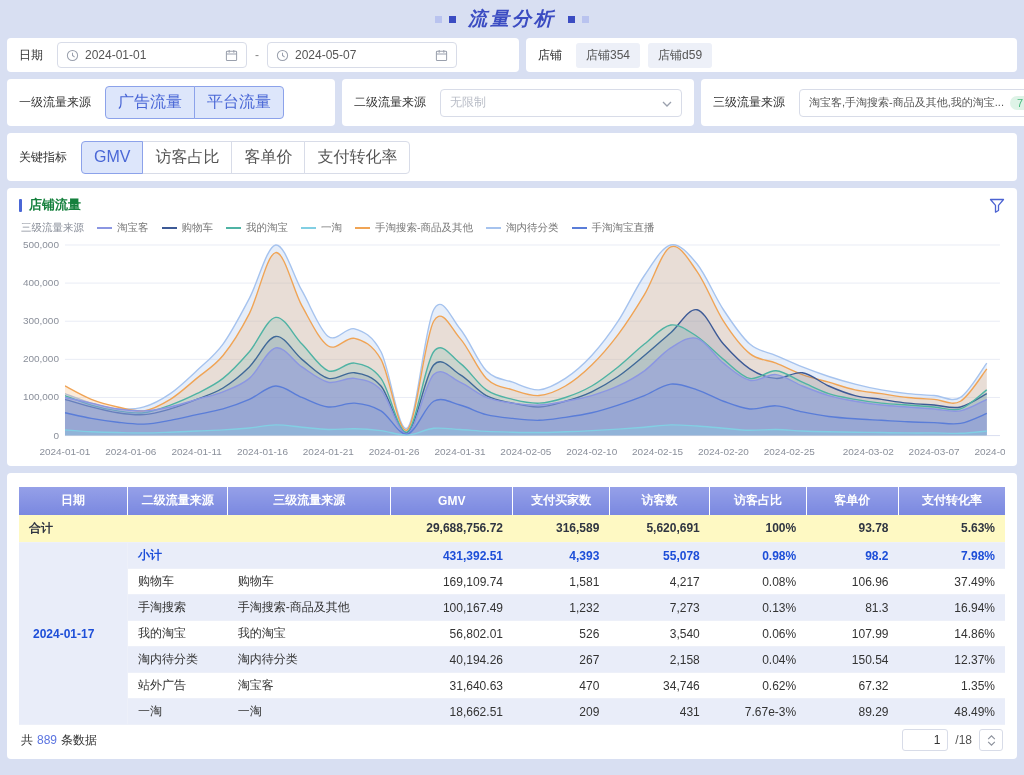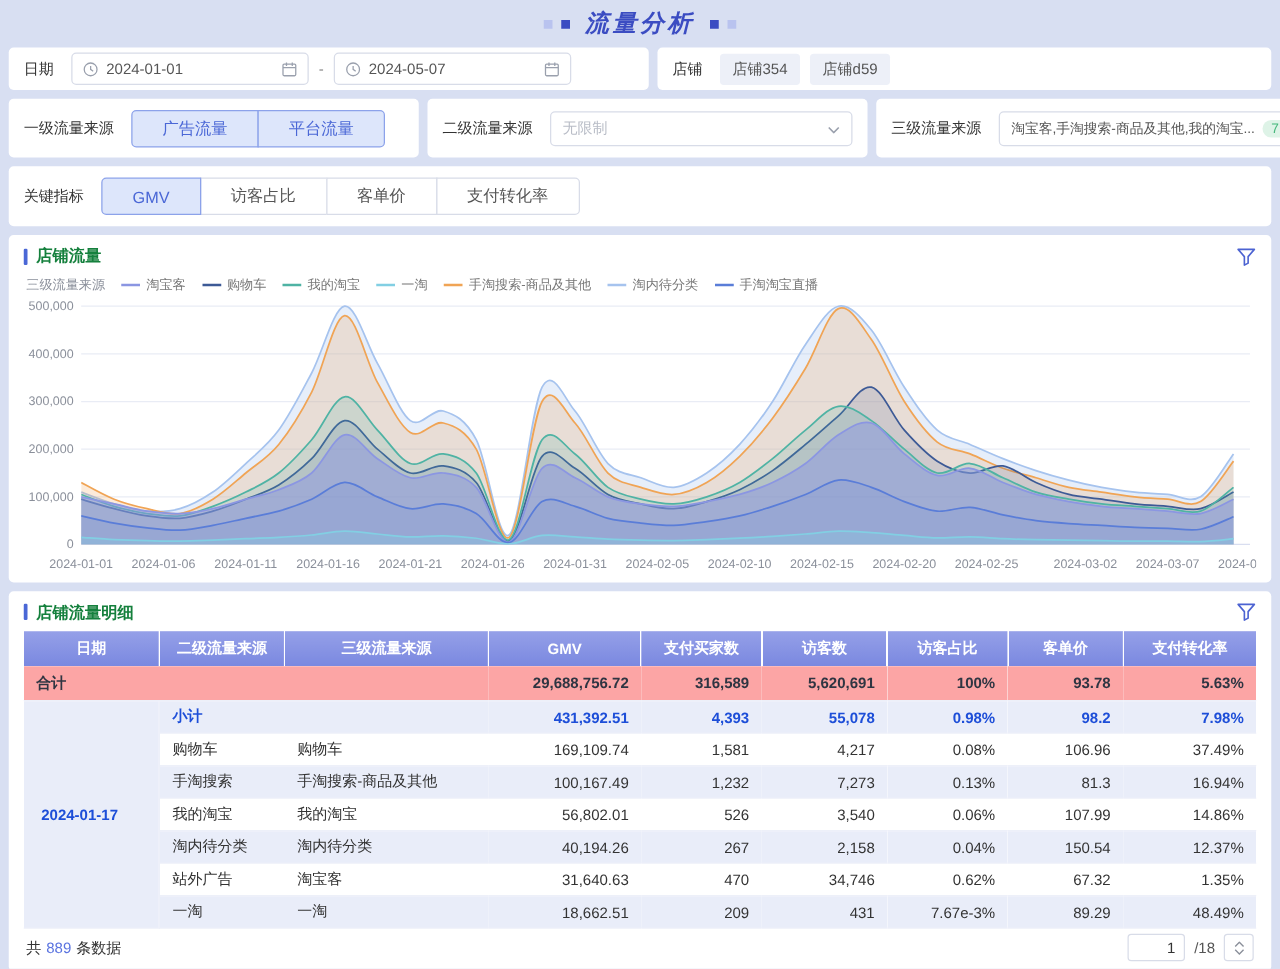--- a/index.html
+++ b/index.html
@@ -21,21 +21,21 @@
   .row3 .fcard{height:48px}
   .flabel{color:#333;margin-right:14px;white-space:nowrap}
 
   .date-input{display:flex;align-items:center;gap:6px;border:1px solid #d8dce8;border-radius:4px;height:26px;padding:0 8px;width:190px;color:#555;background:#fff;cursor:pointer}
   .date-input .right{margin-left:auto}
   .icn{display:flex;align-items:center}
   .dash{margin:0 8px;color:#888}
   .tag{background:#edf0f8;border-radius:3px;padding:4px 10px;margin-right:8px;color:#555;cursor:pointer}
 
   .btn-group{display:flex}
-  .btn{border:1px solid #d8dce8;background:#fff;color:#555;padding:5px 24px;font-size:13px;cursor:pointer;font-family:inherit}
+  .btn{border:1px solid #d8dce8;background:#fff;color:#555;padding:5px 12px;font-size:16px;cursor:pointer;font-family:inherit}
   .btn + .btn{margin-left:-1px}
   .btn:first-child{border-radius:4px 0 0 4px}
   .btn:last-child{border-radius:0 4px 4px 0}
   .btn.active{background:#dde6fb;border-color:#8ca2ea;color:#4a67d6;position:relative;z-index:1}
 
   .select{display:flex;align-items:center;border:1px solid #d8dce8;border-radius:4px;height:28px;padding:0 9px;flex:1;background:#fff;cursor:pointer;min-width:0}
   .select .chev{margin-left:6px;flex:0 0 auto}
   .select .ph{color:#b9bdc7}
   .select .val{color:#555;font-size:11px;white-space:nowrap;overflow:hidden;text-overflow:ellipsis;flex:1;min-width:0}
   .badge{background:#def3e7;color:#47b87c;border-radius:9px;padding:1px 7px;font-size:11px;margin-left:6px;flex:0 0 auto}
@@ -50,21 +50,21 @@
   .legend-item{display:flex;align-items:center;gap:5px;color:#777;cursor:pointer}
   .legend-marker{width:15px;height:0;border-top:2px solid}
 
   #chart-svg{display:block;width:100%;margin-top:2px}
 
   table{width:100%;border-collapse:collapse;table-layout:fixed;margin-top:6px;font-size:12px}
   thead th{background:linear-gradient(180deg,#95a0e8,#7a88e0);color:#fff;font-weight:bold;height:28px;text-align:center;border-right:1px solid rgba(255,255,255,.35);overflow:hidden;white-space:nowrap}
   thead th:last-child{border-right:none}
   td{height:26px;padding:0 10px;border-bottom:1px solid #edf0f9;white-space:nowrap;overflow:hidden}
   td.num{text-align:right}
-  tr.total td{background:#fca5a5;font-weight:bold;height:28px;color:#2f3542}
+  tr.total td{background:#fef9c3;font-weight:bold;height:28px;color:#2f3542}
   tr.shaded td{background:#e9edf9}
   tr.subtotal td{font-weight:bold;color:#1d4ed8}
   td.datecell{background:#fff;border-right:1px solid #edf0f9;vertical-align:middle;padding-left:14px}
 
   .table-footer{display:flex;align-items:center;height:30px;padding:0 2px;color:#333}
   .blue{color:#5b74e0;margin:0 4px}
   .pager{margin-left:auto;display:flex;align-items:center;gap:7px}
   .page-box{border:1px solid #d8dce8;border-radius:3px;width:46px;height:22px;display:flex;align-items:center;justify-content:flex-end;padding:0 7px;cursor:text;background:#fff}
   .page-total{color:#555}
   .stepper{border:1px solid #d8dce8;border-radius:3px;width:24px;height:22px;display:flex;flex-direction:column;align-items:center;justify-content:center;gap:1px;cursor:pointer;background:#fff}
@@ -254,29 +254,20 @@
         <path d="M46.0 160.8C50.4 161.8 63.6 164.6 72.4 166.5C81.2 168.4 90.0 171.0 98.8 172.3C107.6 173.5 116.4 174.5 125.2 174.2C134.0 173.9 142.8 172.3 151.6 170.3C160.4 168.4 169.2 165.3 178.0 162.7C186.8 160.2 195.6 158.6 204.4 155.1C213.2 151.6 222.0 149.0 230.8 141.7C239.6 134.4 248.4 113.0 257.2 111.1C266.0 109.2 274.8 124.5 283.5 130.2C292.3 136.0 301.1 143.6 309.9 145.5C318.7 147.4 327.5 140.4 336.3 141.7C345.1 143.0 353.9 143.9 362.7 153.2C371.5 162.4 380.3 199.6 389.1 197.1C397.9 194.5 406.7 146.5 415.5 137.9C424.3 129.3 433.1 141.7 441.9 145.5C450.7 149.3 459.5 157.3 468.3 160.8C477.1 164.3 485.9 165.3 494.7 166.5C503.5 167.8 512.3 168.8 521.1 168.4C529.9 168.1 538.7 166.2 547.5 164.6C556.3 163.0 565.1 161.4 573.9 158.9C582.7 156.3 591.5 153.5 600.3 149.3C609.1 145.2 617.9 140.4 626.7 134.1C635.5 127.7 644.3 116.6 653.1 111.1C661.9 105.7 670.7 99.0 679.5 101.6C688.3 104.1 697.1 119.4 705.9 126.4C714.7 133.4 723.5 141.7 732.3 143.6C741.1 145.5 749.8 136.9 758.6 137.9C767.4 138.8 776.2 145.8 785.0 149.3C793.8 152.8 802.6 156.3 811.4 158.9C820.2 161.4 829.0 163.0 837.8 164.6C846.6 166.2 855.4 167.5 864.2 168.4C873.0 169.4 881.8 169.7 890.6 170.3C899.4 171.0 908.2 171.6 917.0 172.3C925.8 172.9 934.6 175.8 943.4 174.2C952.2 172.6 965.4 164.6 969.8 162.7" fill="none" stroke="#8b96e2" stroke-width="1.4"></path>
         <path d="M46.0 176.1C50.4 177.0 63.6 180.2 72.4 181.8C81.2 183.4 90.0 184.7 98.8 185.6C107.6 186.6 116.4 187.9 125.2 187.5C134.0 187.2 142.8 185.3 151.6 183.7C160.4 182.1 169.2 179.9 178.0 178.0C186.8 176.1 195.6 174.8 204.4 172.3C213.2 169.7 222.0 166.5 230.8 162.7C239.6 158.9 248.4 149.7 257.2 149.3C266.0 149.0 274.8 157.3 283.5 160.8C292.3 164.3 301.1 169.4 309.9 170.3C318.7 171.3 327.5 165.9 336.3 166.5C345.1 167.2 353.9 169.0 362.7 174.2C371.5 179.3 380.3 199.1 389.1 197.5C397.9 195.9 406.7 169.5 415.5 164.6C424.3 159.8 433.1 166.2 441.9 168.4C450.7 170.7 459.5 175.8 468.3 178.0C477.1 180.2 485.9 180.9 494.7 181.8C503.5 182.8 512.3 183.9 521.1 183.7C529.9 183.5 538.7 181.9 547.5 180.7C556.3 179.4 565.1 178.1 573.9 176.1C582.7 174.0 591.5 171.3 600.3 168.4C609.1 165.6 617.9 162.4 626.7 158.9C635.5 155.4 644.3 148.4 653.1 147.4C661.9 146.5 670.7 150.3 679.5 153.2C688.3 156.0 697.1 161.4 705.9 164.6C714.7 167.8 723.5 171.5 732.3 172.3C741.1 173.0 749.8 168.7 758.6 169.2C767.4 169.7 776.2 173.5 785.0 175.3C793.8 177.1 802.6 178.8 811.4 179.9C820.2 181.0 829.0 181.6 837.8 182.2C846.6 182.8 855.4 183.2 864.2 183.7C873.0 184.2 881.8 184.9 890.6 185.2C899.4 185.6 908.2 185.8 917.0 186.0C925.8 186.3 934.6 188.3 943.4 186.8C952.2 185.2 965.4 178.5 969.8 176.8L969.8 199L46.0 199Z" fill="#5a7dd8" fill-opacity="0.12" stroke="none"></path>
         <path d="M46.0 176.1C50.4 177.0 63.6 180.2 72.4 181.8C81.2 183.4 90.0 184.7 98.8 185.6C107.6 186.6 116.4 187.9 125.2 187.5C134.0 187.2 142.8 185.3 151.6 183.7C160.4 182.1 169.2 179.9 178.0 178.0C186.8 176.1 195.6 174.8 204.4 172.3C213.2 169.7 222.0 166.5 230.8 162.7C239.6 158.9 248.4 149.7 257.2 149.3C266.0 149.0 274.8 157.3 283.5 160.8C292.3 164.3 301.1 169.4 309.9 170.3C318.7 171.3 327.5 165.9 336.3 166.5C345.1 167.2 353.9 169.0 362.7 174.2C371.5 179.3 380.3 199.1 389.1 197.5C397.9 195.9 406.7 169.5 415.5 164.6C424.3 159.8 433.1 166.2 441.9 168.4C450.7 170.7 459.5 175.8 468.3 178.0C477.1 180.2 485.9 180.9 494.7 181.8C503.5 182.8 512.3 183.9 521.1 183.7C529.9 183.5 538.7 181.9 547.5 180.7C556.3 179.4 565.1 178.1 573.9 176.1C582.7 174.0 591.5 171.3 600.3 168.4C609.1 165.6 617.9 162.4 626.7 158.9C635.5 155.4 644.3 148.4 653.1 147.4C661.9 146.5 670.7 150.3 679.5 153.2C688.3 156.0 697.1 161.4 705.9 164.6C714.7 167.8 723.5 171.5 732.3 172.3C741.1 173.0 749.8 168.7 758.6 169.2C767.4 169.7 776.2 173.5 785.0 175.3C793.8 177.1 802.6 178.8 811.4 179.9C820.2 181.0 829.0 181.6 837.8 182.2C846.6 182.8 855.4 183.2 864.2 183.7C873.0 184.2 881.8 184.9 890.6 185.2C899.4 185.6 908.2 185.8 917.0 186.0C925.8 186.3 934.6 188.3 943.4 186.8C952.2 185.2 965.4 178.5 969.8 176.8" fill="none" stroke="#5a7dd8" stroke-width="1.4"></path>
         <path d="M46.0 193.3C50.4 193.6 63.6 194.7 72.4 195.2C81.2 195.6 90.0 195.8 98.8 195.9C107.6 196.1 116.4 196.4 125.2 196.3C134.0 196.3 142.8 195.9 151.6 195.6C160.4 195.2 169.2 194.8 178.0 194.4C186.8 194.0 195.6 193.8 204.4 193.3C213.2 192.8 222.0 192.2 230.8 191.4C239.6 190.5 248.4 188.4 257.2 188.3C266.0 188.2 274.8 189.8 283.5 190.6C292.3 191.4 301.1 192.6 309.9 192.9C318.7 193.1 327.5 191.9 336.3 192.1C345.1 192.3 353.9 193.0 362.7 194.0C371.5 195.1 380.3 199.0 389.1 198.6C397.9 198.2 406.7 192.7 415.5 191.7C424.3 190.8 433.1 192.4 441.9 192.9C450.7 193.4 459.5 194.4 468.3 194.8C477.1 195.2 485.9 195.4 494.7 195.6C503.5 195.8 512.3 196.0 521.1 195.9C529.9 195.9 538.7 195.5 547.5 195.2C556.3 194.9 565.1 194.5 573.9 194.0C582.7 193.6 591.5 193.1 600.3 192.5C609.1 191.9 617.9 191.3 626.7 190.6C635.5 189.9 644.3 188.5 653.1 188.3C661.9 188.1 670.7 188.9 679.5 189.4C688.3 190.0 697.1 191.0 705.9 191.7C714.7 192.4 723.5 193.5 732.3 193.7C741.1 193.8 749.8 192.8 758.6 192.9C767.4 193.0 776.2 194.0 785.0 194.4C793.8 194.8 802.6 195.0 811.4 195.2C820.2 195.4 829.0 195.4 837.8 195.6C846.6 195.7 855.4 195.8 864.2 195.9C873.0 196.1 881.8 196.3 890.6 196.3C899.4 196.4 908.2 196.3 917.0 196.3C925.8 196.4 934.6 197.0 943.4 196.7C952.2 196.4 965.4 194.8 969.8 194.4L969.8 199L46.0 199Z" fill="#82cfe3" fill-opacity="0.3" stroke="none"></path>
         <path d="M46.0 193.3C50.4 193.6 63.6 194.7 72.4 195.2C81.2 195.6 90.0 195.8 98.8 195.9C107.6 196.1 116.4 196.4 125.2 196.3C134.0 196.3 142.8 195.9 151.6 195.6C160.4 195.2 169.2 194.8 178.0 194.4C186.8 194.0 195.6 193.8 204.4 193.3C213.2 192.8 222.0 192.2 230.8 191.4C239.6 190.5 248.4 188.4 257.2 188.3C266.0 188.2 274.8 189.8 283.5 190.6C292.3 191.4 301.1 192.6 309.9 192.9C318.7 193.1 327.5 191.9 336.3 192.1C345.1 192.3 353.9 193.0 362.7 194.0C371.5 195.1 380.3 199.0 389.1 198.6C397.9 198.2 406.7 192.7 415.5 191.7C424.3 190.8 433.1 192.4 441.9 192.9C450.7 193.4 459.5 194.4 468.3 194.8C477.1 195.2 485.9 195.4 494.7 195.6C503.5 195.8 512.3 196.0 521.1 195.9C529.9 195.9 538.7 195.5 547.5 195.2C556.3 194.9 565.1 194.5 573.9 194.0C582.7 193.6 591.5 193.1 600.3 192.5C609.1 191.9 617.9 191.3 626.7 190.6C635.5 189.9 644.3 188.5 653.1 188.3C661.9 188.1 670.7 188.9 679.5 189.4C688.3 190.0 697.1 191.0 705.9 191.7C714.7 192.4 723.5 193.5 732.3 193.7C741.1 193.8 749.8 192.8 758.6 192.9C767.4 193.0 776.2 194.0 785.0 194.4C793.8 194.8 802.6 195.0 811.4 195.2C820.2 195.4 829.0 195.4 837.8 195.6C846.6 195.7 855.4 195.8 864.2 195.9C873.0 196.1 881.8 196.3 890.6 196.3C899.4 196.4 908.2 196.3 917.0 196.3C925.8 196.4 934.6 197.0 943.4 196.7C952.2 196.4 965.4 194.8 969.8 194.4" fill="none" stroke="#82cfe3" stroke-width="1.4"></path>
       </g>
     </svg>
 </div>
 
 <div class="card panel">
-  <div class="card-header">
-    <span class="tbar"></span>
-    <span class="card-title">店铺流量明细</span>
-    <span class="filter-icon">
-      <svg width="16" height="15" viewBox="0 0 16 15">
-          <path d="M1.5 1.5h13l-5 5.8v5.2l-3 1.6V7.3z" fill="none" stroke="#4c63d2" stroke-width="1.3" stroke-linejoin="round"></path>
-        </svg>
-    </span>
-  </div>
   <table>
     <colgroup>
       <col style="width:108px">
         <col style="width:100px">
         <col style="width:162px">
       <col style="width:122px">
         <col style="width:96px">
         <col style="width:100px">
       <col style="width:96px">
         <col style="width:92px">

